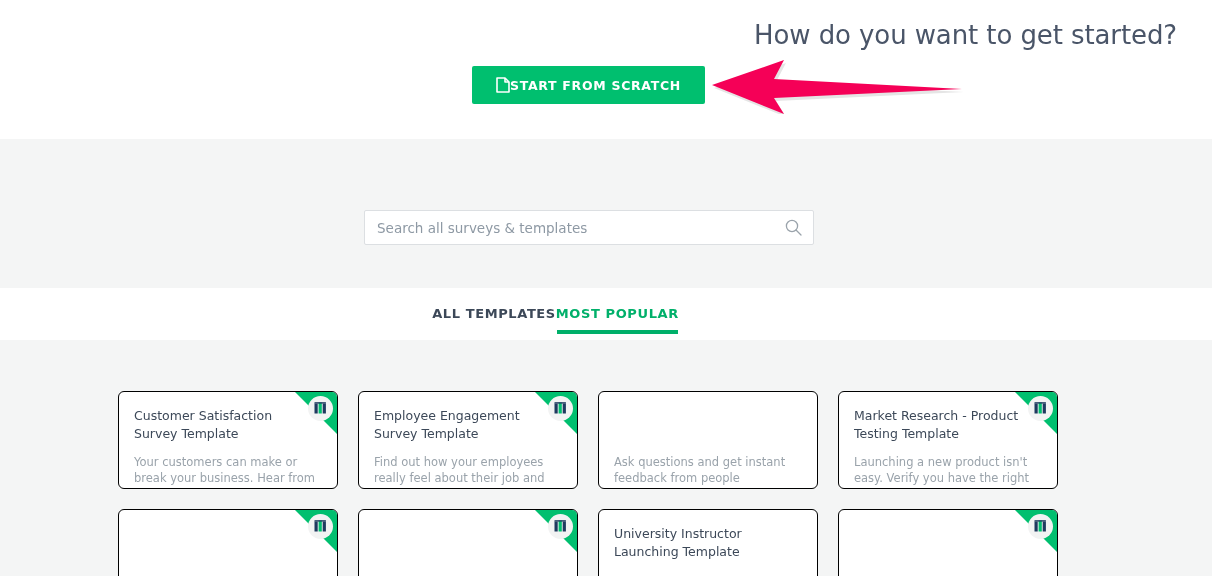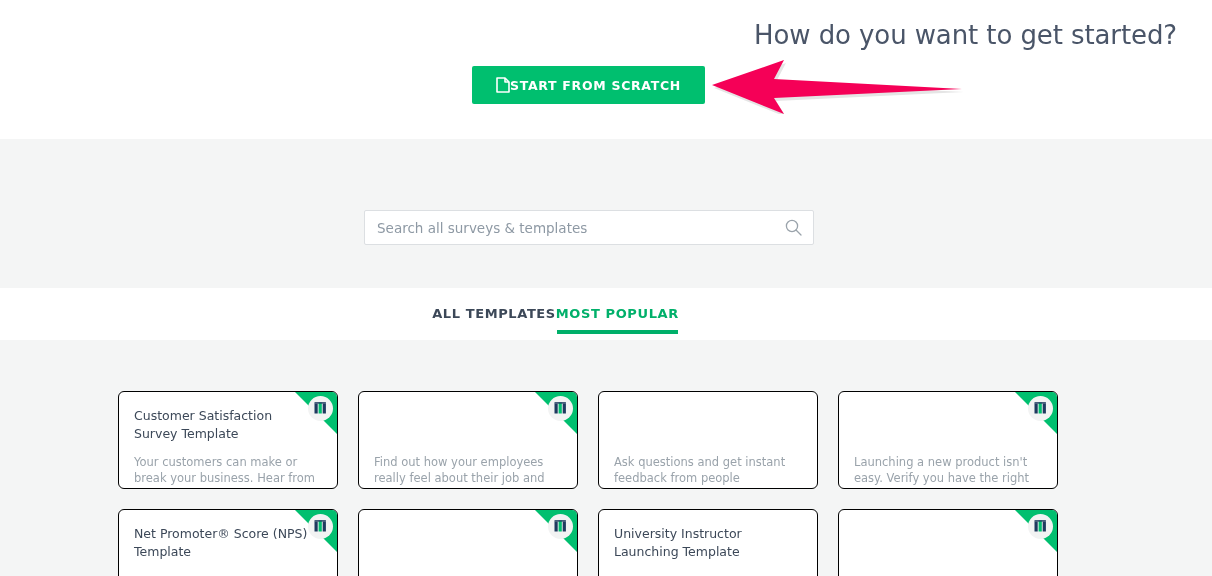--- a/index.html
+++ b/index.html
@@ -291,51 +291,52 @@
         <svg width="15" height="15" viewBox="0 0 15 15" aria-hidden="true">
           <rect x="1.5" y="2.5" width="3.2" height="10" fill="#1f3a5f"></rect>
           <rect x="5.6" y="1.5" width="3.2" height="11" fill="#00bf6f"></rect>
           <rect x="9.7" y="2.5" width="3.2" height="10" fill="#1f3a5f"></rect>
           <rect x="1.5" y="1.2" width="11.4" height="1.4" fill="#1f3a5f"></rect>
         </svg>
       </div>
     </div>
 
     <div class="card">
+      <div class="card-title">Employee Engagement Survey Template</div>
       <div class="card-desc">Find out how your employees really feel about their job and get the...</div>
       <div class="ribbon"></div>
       <div class="ribbon-badge">
         <svg width="15" height="15" viewBox="0 0 15 15" aria-hidden="true">
           <rect x="1.5" y="2.5" width="3.2" height="10" fill="#1f3a5f"></rect>
           <rect x="5.6" y="1.5" width="3.2" height="11" fill="#00bf6f"></rect>
           <rect x="9.7" y="2.5" width="3.2" height="10" fill="#1f3a5f"></rect>
           <rect x="1.5" y="1.2" width="11.4" height="1.4" fill="#1f3a5f"></rect>
         </svg>
       </div>
     </div>
 
     <div class="card">
       <div class="card-desc">Ask questions and get instant feedback from people wherever...</div>
     </div>
 
     <div class="card">
+      <div class="card-title">Market Research - Product Testing Template</div>
       <div class="card-desc">Launching a new product isn't easy. Verify you have the right audienc...</div>
       <div class="ribbon"></div>
       <div class="ribbon-badge">
         <svg width="15" height="15" viewBox="0 0 15 15" aria-hidden="true">
           <rect x="1.5" y="2.5" width="3.2" height="10" fill="#1f3a5f"></rect>
           <rect x="5.6" y="1.5" width="3.2" height="11" fill="#00bf6f"></rect>
           <rect x="9.7" y="2.5" width="3.2" height="10" fill="#1f3a5f"></rect>
           <rect x="1.5" y="1.2" width="11.4" height="1.4" fill="#1f3a5f"></rect>
         </svg>
       </div>
     </div>
 
     <div class="card">
-      <div class="card-title">Net Promoter® Score (NPS) Template</div>
       <div class="card-desc"></div>
       <div class="ribbon"></div>
       <div class="ribbon-badge">
         <svg width="15" height="15" viewBox="0 0 15 15" aria-hidden="true">
           <rect x="1.5" y="2.5" width="3.2" height="10" fill="#1f3a5f"></rect>
           <rect x="5.6" y="1.5" width="3.2" height="11" fill="#00bf6f"></rect>
           <rect x="9.7" y="2.5" width="3.2" height="10" fill="#1f3a5f"></rect>
           <rect x="1.5" y="1.2" width="11.4" height="1.4" fill="#1f3a5f"></rect>
         </svg>
       </div>

